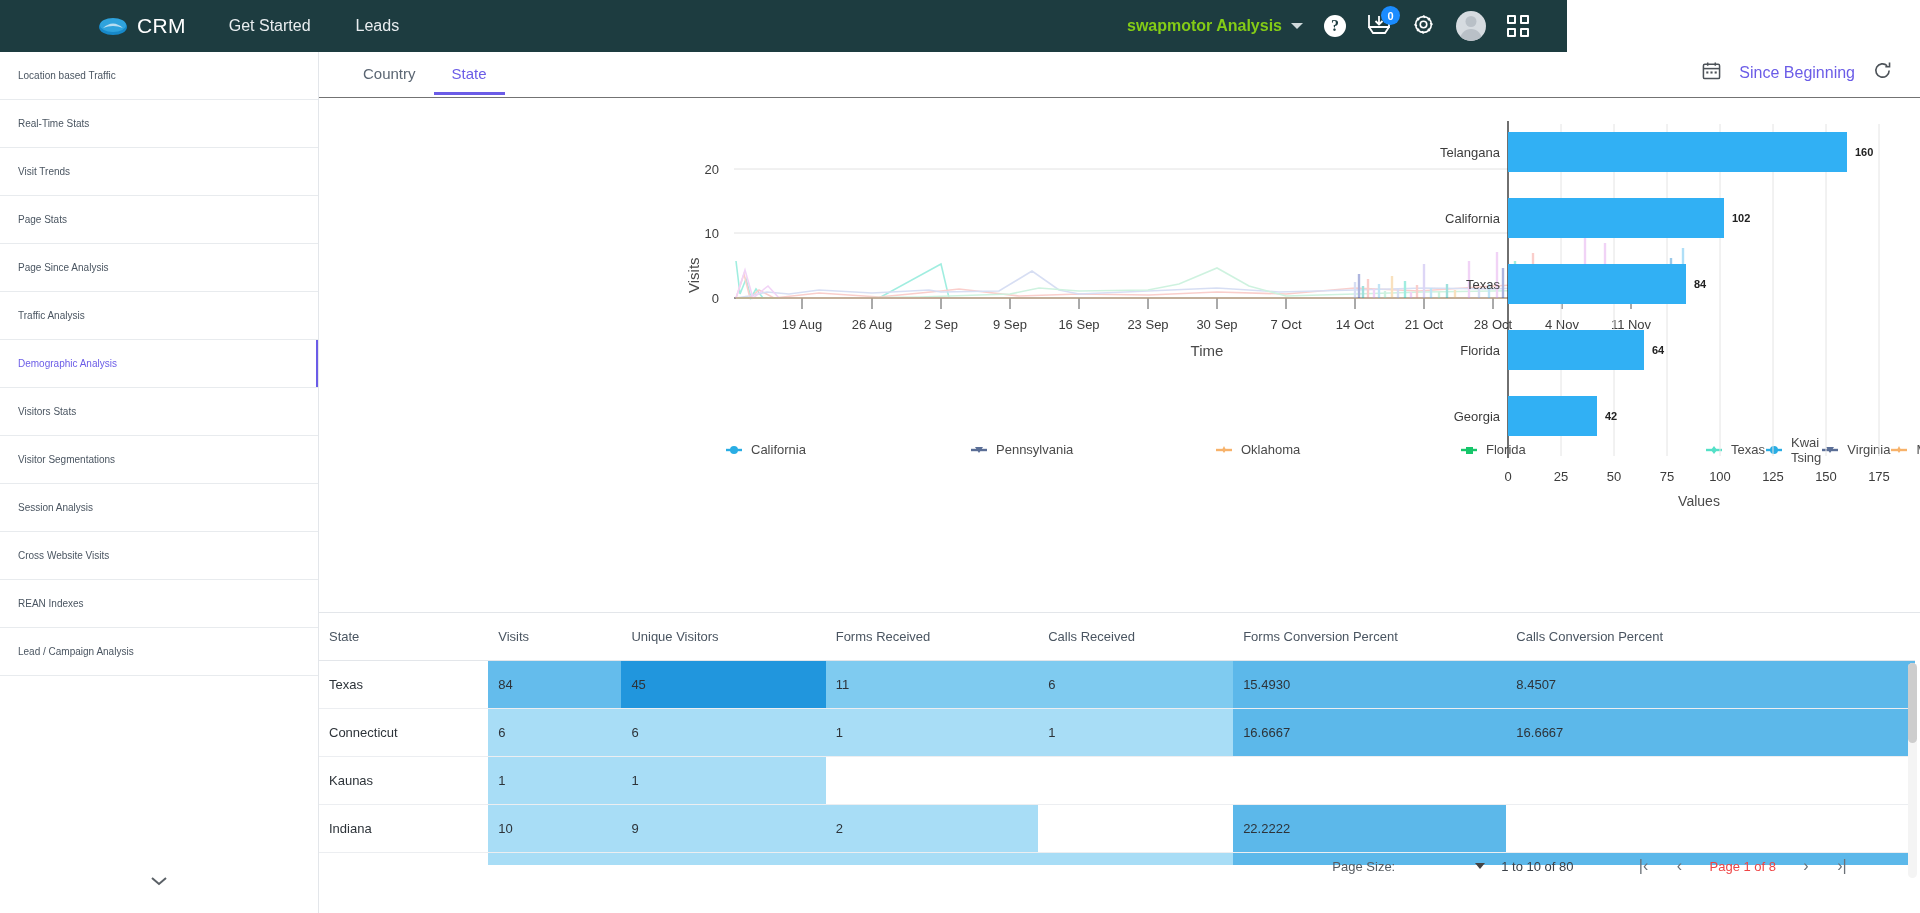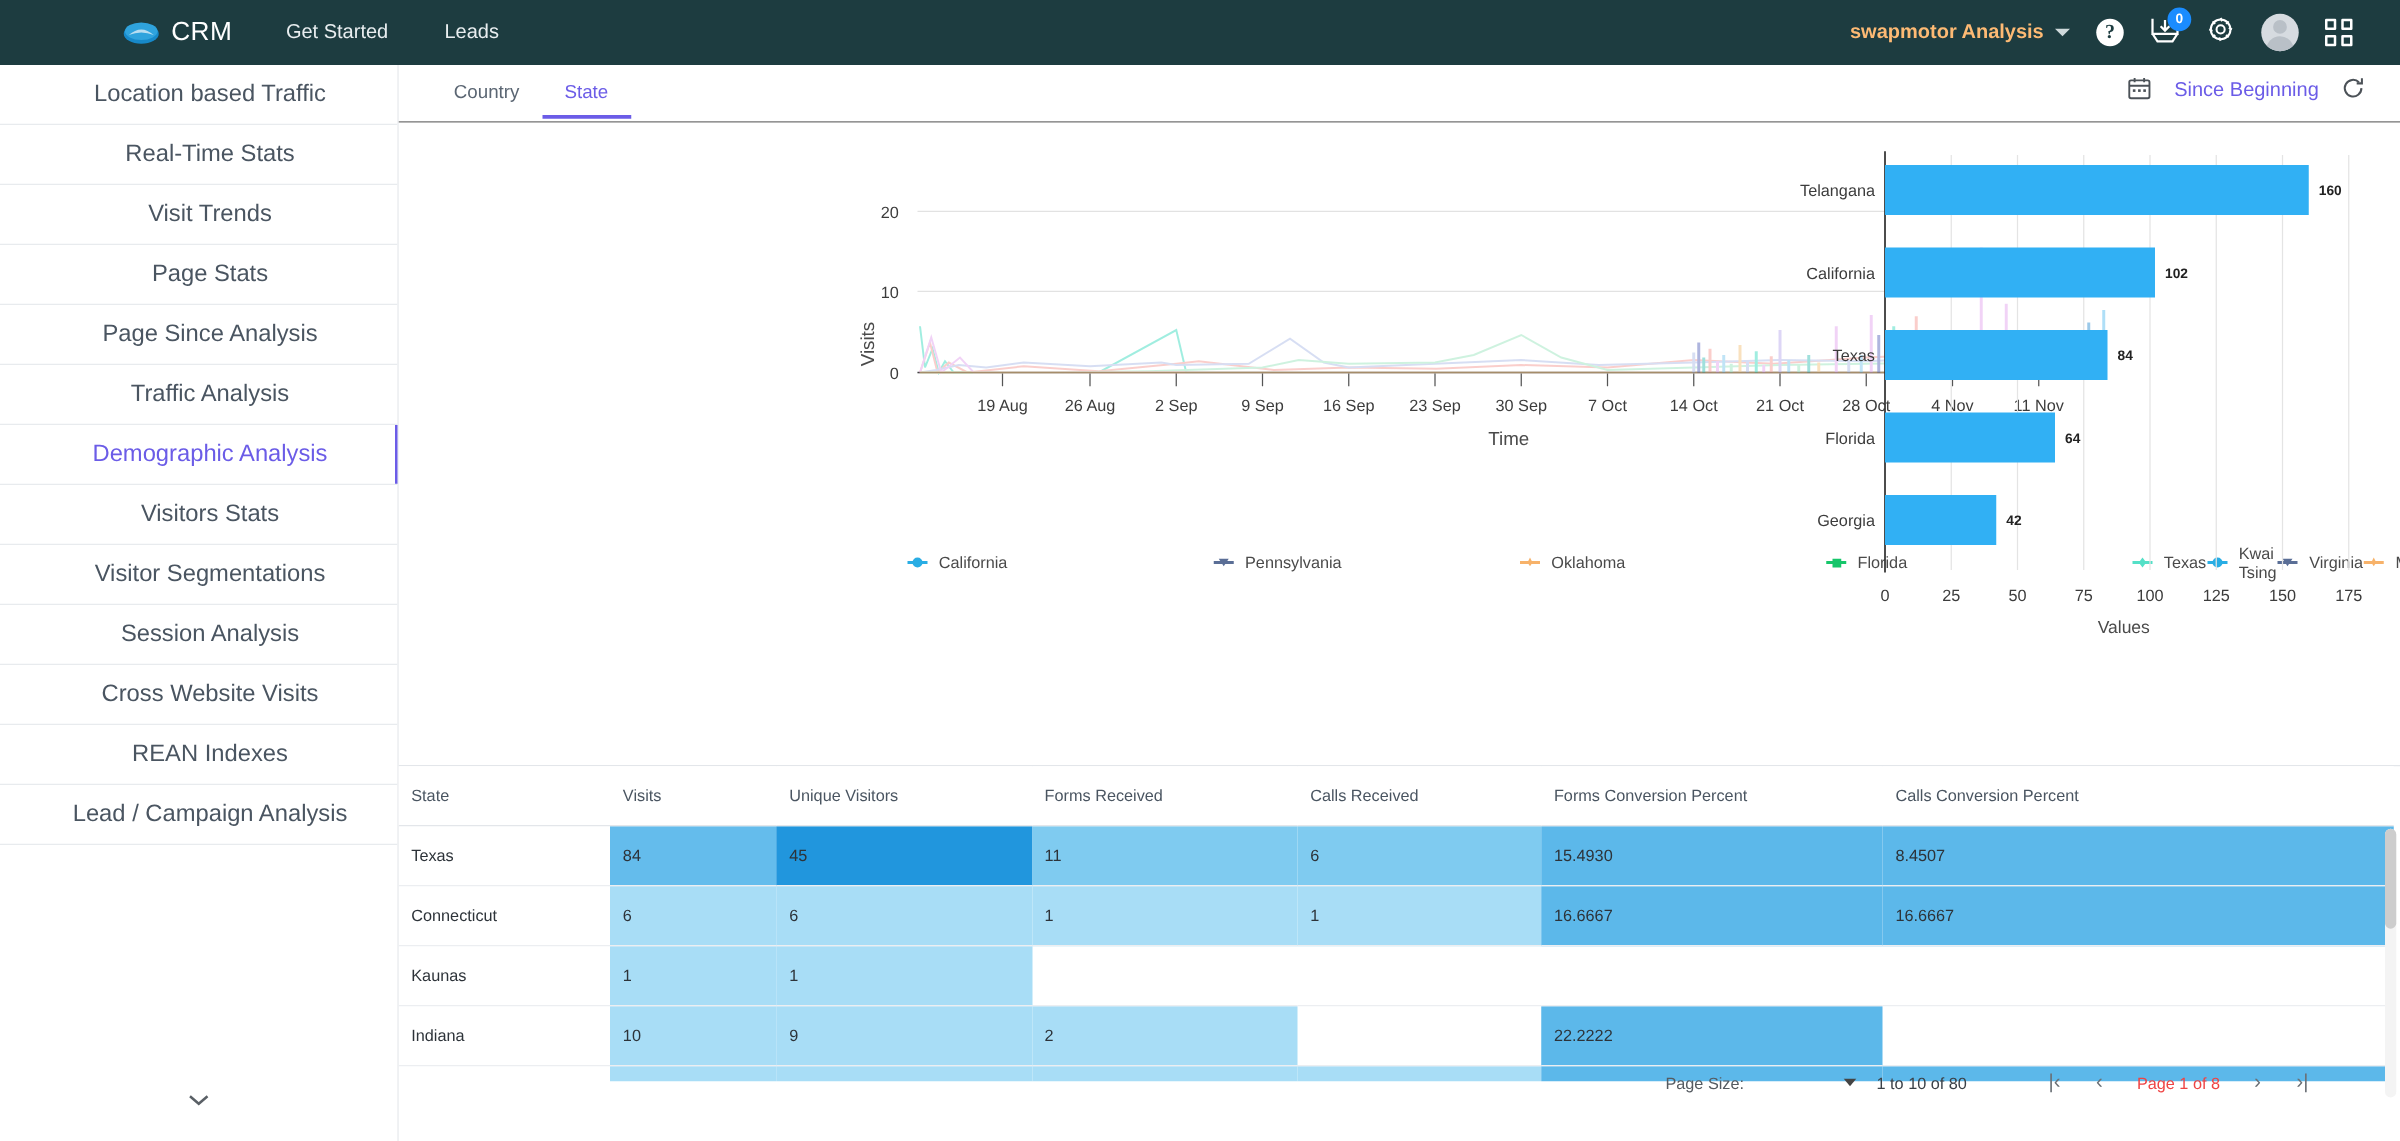--- a/index.html
+++ b/index.html
@@ -6,41 +6,41 @@
   html, body {
     width: 1920px; height: 913px;
     font-family: "Liberation Sans", sans-serif;
     background: #ffffff;
     overflow: hidden;
   }
 
   
   .topbar {
     position: absolute; top: 0; left: 0;
-    width: 1920px; height: 52px;
+    width: 1567px; height: 52px;
     background: #1d3c40;
     display: flex; align-items: center;
   }
   .brand-wrap { display: flex; align-items: center; margin-left: 98px; }
   .cloud-logo {
     width: 30px; height: 20px; position: relative; margin-right: 9px;
   }
   .cloud-logo svg { display: block; }
   .brand-name {
     color: #ffffff; font-size: 21px; letter-spacing: .3px;
   }
   .nav-links { display: flex; align-items: center; margin-left: 43px; gap: 45px; }
   .nav-link { color: #e9eef0; font-size: 16px; cursor: pointer; }
   .topbar-right {
     margin-left: auto; display: flex; align-items: center; gap: 21px;
     margin-right: 38px;
   }
   .workspace {
     display: flex; align-items: center; gap: 9px;
-    color: #fdba74; font-size: 16px; font-weight: bold; cursor: pointer;
+    color: #84cc16; font-size: 16px; font-weight: bold; cursor: pointer;
   }
   .chev-down-sm {
     width: 0; height: 0; border-left: 6px solid transparent;
     border-right: 6px solid transparent; border-top: 6px solid #cfd9db;
   }
   .ic-btn { cursor: pointer; display: flex; align-items: center; justify-content: center; position: relative; }
   .help-ic {
     width: 22px; height: 22px; border-radius: 50%; background: #fff;
     color: #1d3c40; font-size: 16px; font-weight: bold;
     display: flex; align-items: center; justify-content: center;
@@ -70,22 +70,22 @@
 
   
   .sidebar {
     position: absolute; top: 52px; left: 0;
     width: 319px; height: 861px;
     background: #fff; border-right: 1px solid #e3e6ea;
     overflow: hidden;
   }
   .side-item {
     height: 48px; display: flex; align-items: center;
-    padding-left: 18px; font-size: 19px; color: #4a5561;
-    border-bottom: 1px solid #e8ebee; cursor: pointer; position: relative; justify-content: center;
+    padding-left: 18px; font-size: 10px; color: #4a5561;
+    border-bottom: 1px solid #e8ebee; cursor: pointer; position: relative;
   }
   .side-item:first-child { border-top: none; }
   .side-item.active { color: #6b5ce7; }
   .side-item.active::after {
     content:""; position:absolute; right:-1px; top:0; bottom:0; width:3px;
     background:#6b5ce7;
   }
   .side-chevron {
     position: absolute; bottom: 22px; left: 0; right: 0;
     display: flex; justify-content: center; cursor: pointer;

